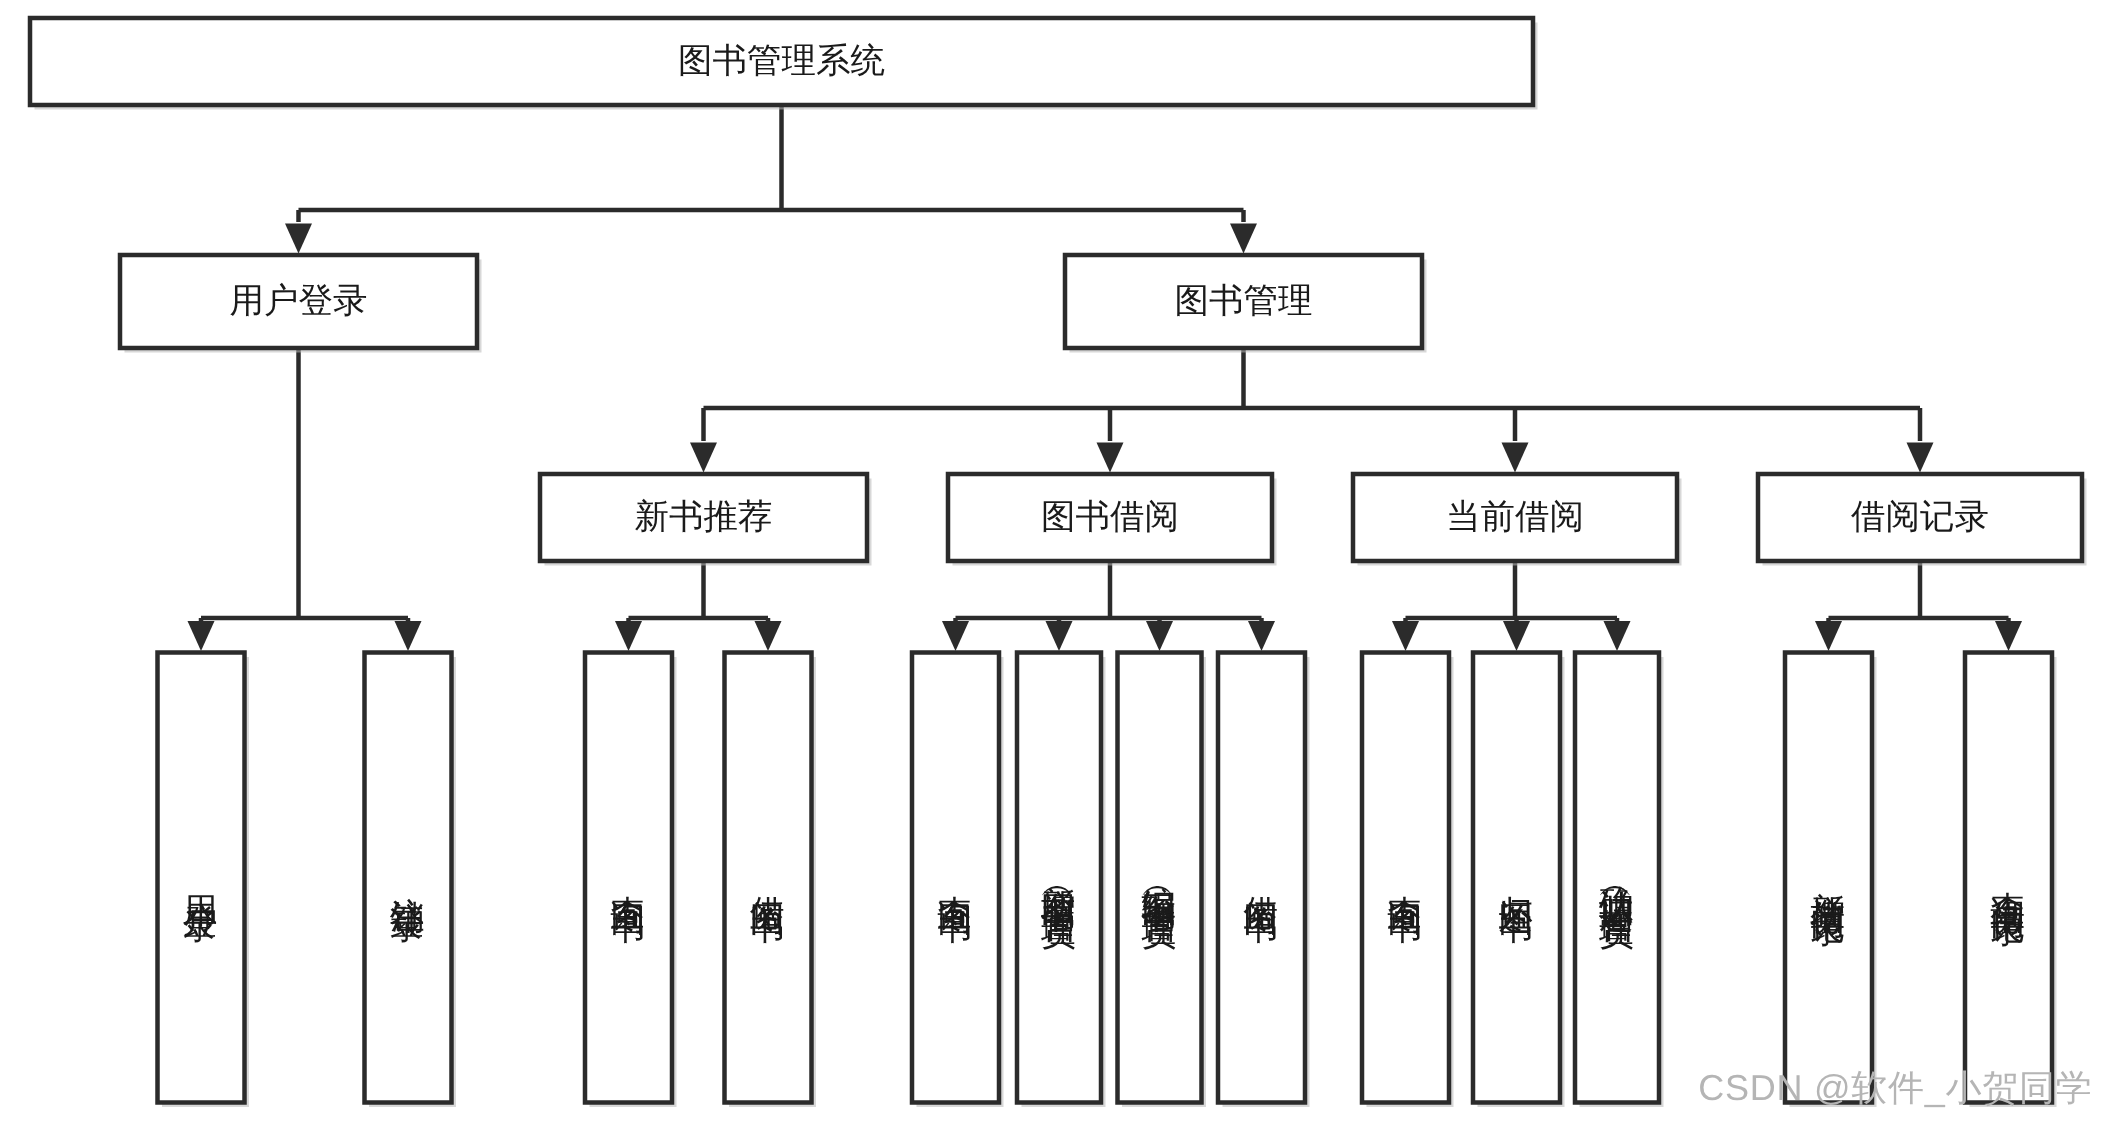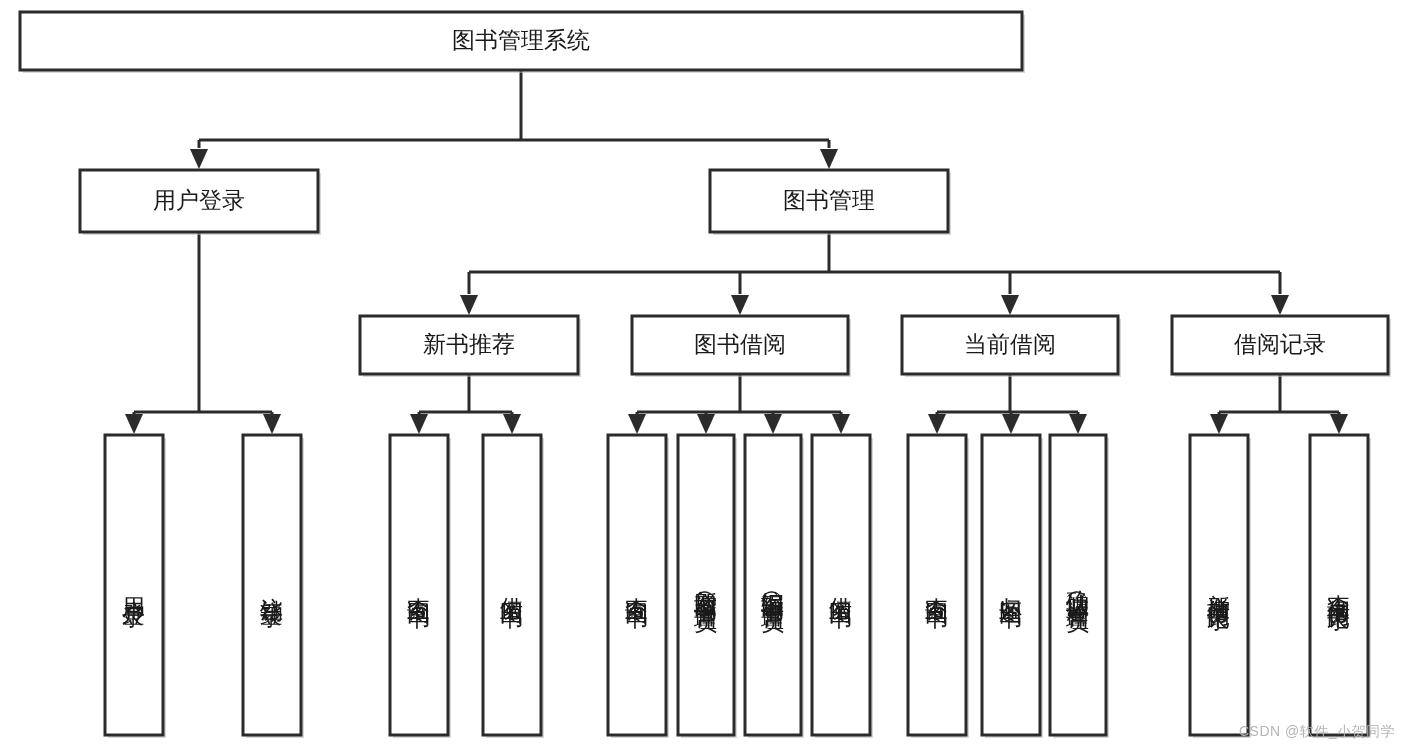--- a/index.html
+++ b/index.html
@@ -69,21 +69,21 @@
     color: #1a1a1a;
     letter-spacing: 3px;
     text-align: center;
     white-space: nowrap;
   }
   .watermark {
     position: absolute;
     right: 10px;
     bottom: 6px;
     font-family: "Liberation Sans", "DejaVu Sans", sans-serif;
-    font-size: 14px;
+    font-size: 24px;
     color: #b5b5b5;
     letter-spacing: 0.5px;
     user-select: none;
     white-space: nowrap;
   }
 </style>
 </head>
 <body>
 
 <div id="diagram-root">

